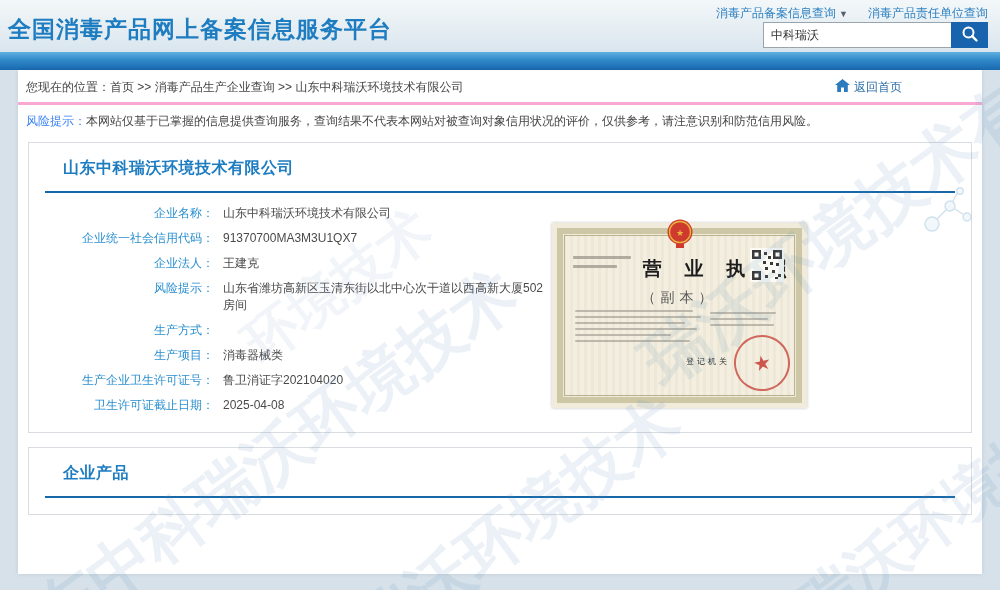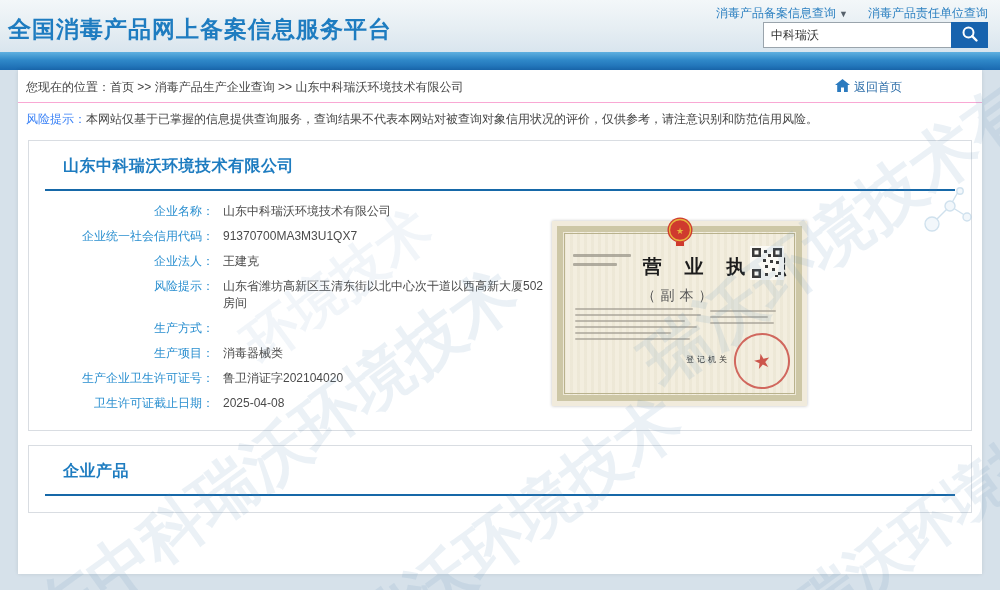--- a/index.html
+++ b/index.html
@@ -38,21 +38,21 @@
   
   .navbar { height:18px; background:linear-gradient(180deg,#5fb0e0 0%,#2f88c8 45%,#1a69b0 100%); }
   
   .container {
     position:relative; margin:0 18px; background:#fff;
     height:504px; overflow:hidden; box-shadow:0 0 4px rgba(0,0,0,.10);
   }
   .breadcrumb-bar {
     display:flex; justify-content:space-between; align-items:center;
     padding:9px 80px 6px 8px; font-size:12px; color:#444;
-    border-bottom:1px solid #f9a8d4;
+    border-bottom:3px solid #f9a8d4;
   }
   .crumb { color:#444; cursor:pointer; }
   .crumb-sep { color:#444; white-space:pre; }
   .back-home { display:flex; gap:4px; color:#2c6da8; cursor:pointer; }
   .risk-line { padding:8px 8px 7px; font-size:12px; color:#454545; }
   .risk-label { color:#3b82f6;margin-top:16px; }
   
   .panel { margin:5px 10px 0; border:1px solid #d9dde2; background:#fff; position:relative; }
   .panel-heading { margin:15px 0 0 34px; font-size:16px; font-weight:bold; color:#1e7cc0; letter-spacing:0.5px; }
   .panel-divider { margin:12px 16px 0; border-bottom:2px solid #1668a8; }

